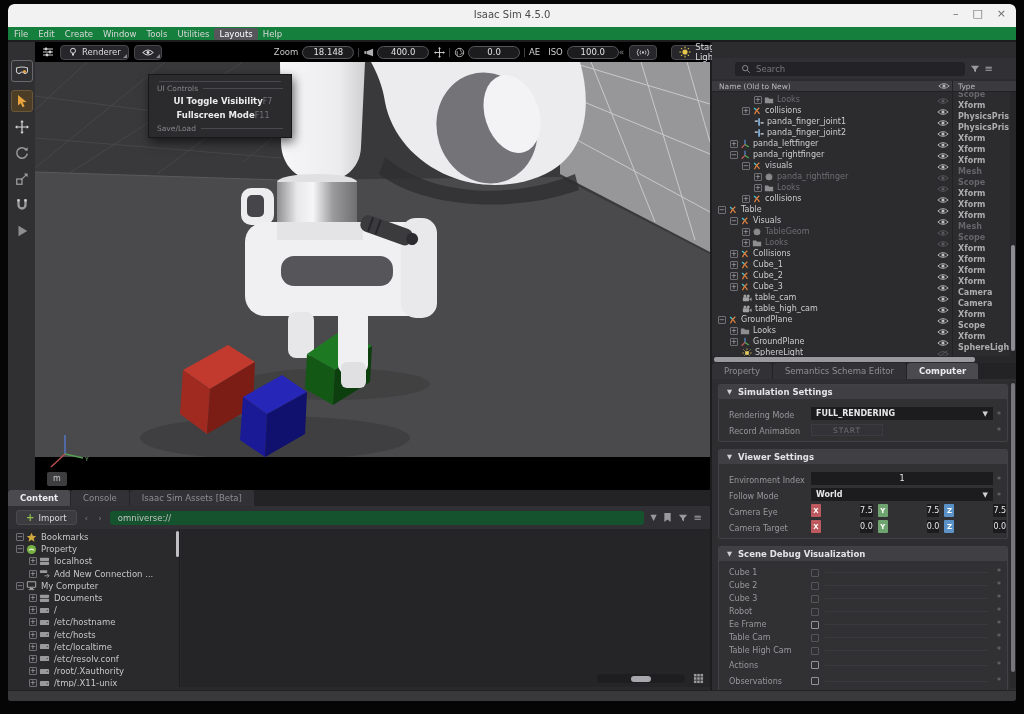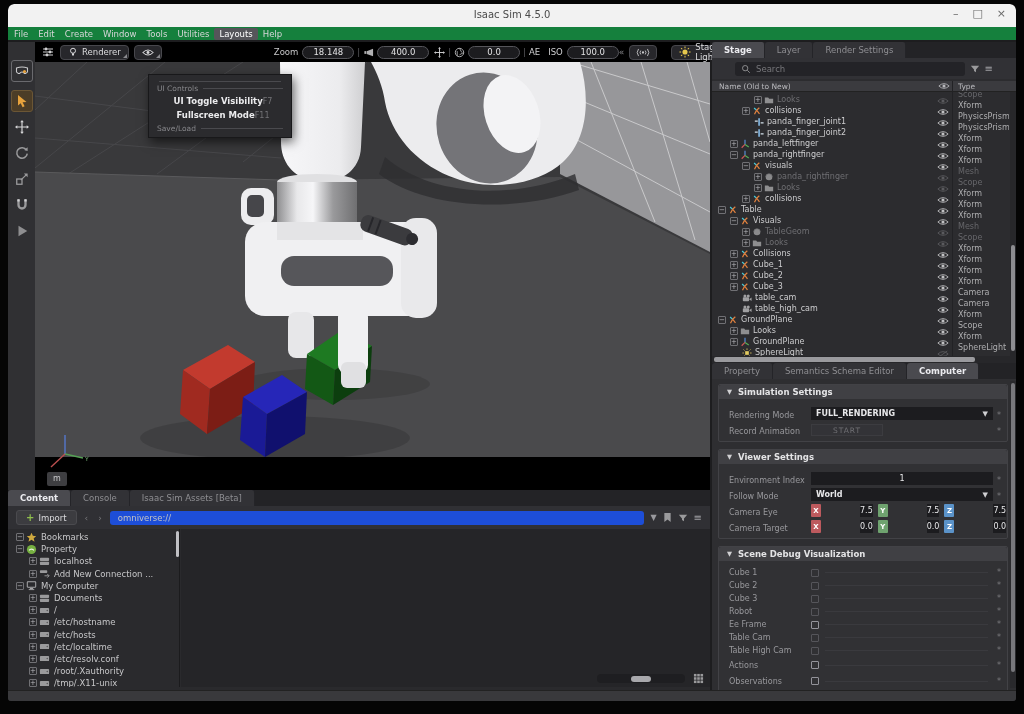--- a/index.html
+++ b/index.html
@@ -71,21 +71,21 @@
   .colline { position:absolute; left:240px; top:39px; bottom:7px; width:1px; background:#222225; z-index:2; }
   .srow { position:relative; height:11px; }
   .srow .ebox, .crow .ebox { display:inline-block; width:8px; height:8px; border:1px solid #707074; color:#b8b8bc; font-size:7px; line-height:6px; text-align:center; border-radius:1px; vertical-align:middle; }
   .srow .nm { font-size:8px; color:#cdcdcf; vertical-align:middle; white-space:nowrap; }
   .srow.dim .nm { color:#6e6e72; }
   .srow .ic { display:inline-block; width:11px; vertical-align:middle; margin:0 2px; }
   .srow .ic svg { width:10px; height:10px; display:block; }
   .srow .eye { position:absolute; left:225px; top:1px; width:14px; color:#c2c2c4; }
   .srow.dim .eye, .srow .eye.off { color:#5b5b5f; }
   .srow .eye svg { width:12px; height:8px; }
-  .srow .type { position:absolute; left:246px; top:1px; right:7px; font-size:8px; color:#aeaeb0; white-space:nowrap; overflow:hidden; }
+  .srow .type { position:absolute; left:246px; top:1px; right:7px; font-size:8px; color:#aeaeb0; white-space:nowrap; overflow:hidden;font-weight:bold; }
   .srow.dim .type { color:#66666a; }
   .vsb { position:absolute; right:0; top:50px; bottom:7px; width:6px; background:#27272a; }
   .vsb .th { position:absolute; left:1px; width:4px; border-radius:2px; background:#8d8d91; }
   .hsb { position:absolute; left:0; bottom:0; width:100%; height:7px; background:#27272a; }
   .hsb .th { position:absolute; top:1px; height:5px; border-radius:2px; background:#9a9a9e; }
 
   .props { position:absolute; left:0; top:321px; width:100%; height:327px; background:#2e2e31; }
   .pbody { position:absolute; left:0; top:16px; right:0; bottom:0; background:#2e2e31; overflow:hidden; }
   .pscroll { position:absolute; right:0; top:18px; bottom:2px; width:6px; background:#29292c; }
   .pscroll .th { position:absolute; left:1px; top:2px; height:94%; width:4px; border-radius:2px; background:#77777b; }
@@ -114,21 +114,21 @@
   .cbline { flex:1; border-top:1px solid #3a3a3e; margin-right:5px; }
   .cbrow .ast { width:8px; text-align:right; color:#7a7a7e; font-size:8px; }
 
   
   .cbrowser { position:absolute; left:0; top:450px; width:702px; height:200px; background:#2a2a2d; }
   .cb-toolbar { position:absolute; left:0; top:16px; width:100%; height:23px; background:#303034; display:flex; align-items:center; gap:6px; padding:0 8px; }
   .importbtn { display:flex; align-items:center; gap:4px; background:#3c3c40; border:1px solid #4a4a4e; border-radius:3px; height:15px; padding:0 9px; }
   .importbtn .plus { color:#8fbf4d; font-weight:bold; font-size:10px; line-height:10px; }
   .importbtn .lab { color:#dadadc; font-size:8.5px; }
   .navarr { color:#77777b; font-size:9px; padding:0 2px; }
-  .pathbar { flex:1; height:14px; background:#1d4ed8; border-radius:3px; color:#c2c2c4; font-size:8.5px; display:flex; align-items:center; padding:0 8px; }
+  .pathbar { flex:1; height:14px; background:#14532d; border-radius:3px; color:#c2c2c4; font-size:8.5px; display:flex; align-items:center; padding:0 8px; }
   .cb-tbic { color:#9a9a9e; font-size:8px; }
   .cb-body { position:absolute; left:0; top:39px; right:0; bottom:3px; }
   .cb-tree { position:absolute; left:0; top:0; width:172px; height:100%; background:#2a2a2d; border-right:1px solid #1b1b1d; overflow:hidden; }
   .cb-tree-sb { position:absolute; left:168px; top:2px; width:3px; height:26px; background:#c0c0c4; border-radius:2px; }
   .cb-files { position:absolute; left:173px; top:0; right:0; bottom:0; background:#252528; }
   .crow { display:flex; align-items:center; height:12.2px; }
   .crow .nm { font-size:8.5px; color:#c6c6c8; white-space:nowrap; }
   .crow .ic { display:inline-block; width:12px; margin:0 3px 0 2px; }
   .crow .ic svg { width:11px; height:11px; display:block; }
   .cb-bottom { position:absolute; right:6px; bottom:3px; display:flex; align-items:center; gap:8px; }
@@ -462,25 +462,20 @@
             <span class="sc">F11</span>
       </div>
       <div class="msec">
             <span class="t">Save/Load</span>
             <span class="ln"></span>
           </div>
     </div>
 
     <div class="rpanel">
       <div class="stage">
-        <div class="tabsbar">
-              <div class="tab active">Stage</div>
-              <div class="tab">Layer</div>
-              <div class="tab">Render Settings</div>
-            </div>
         <div class="searchrow">
           <div class="searchbox">
             <span class="ic">
                   <svg viewBox="0 0 12 12" width="10" height="10">
                     <circle cx="5" cy="5" r="3.2" fill="none" stroke="#8a8a8c" stroke-width="1.2"></circle>
                     <line x1="7.5" y1="7.5" x2="10.5" y2="10.5" stroke="#8a8a8c" stroke-width="1.2"></line>
                   </svg>
                 </span>
             <input class="search-input" placeholder="Search" style="">
           </div>

